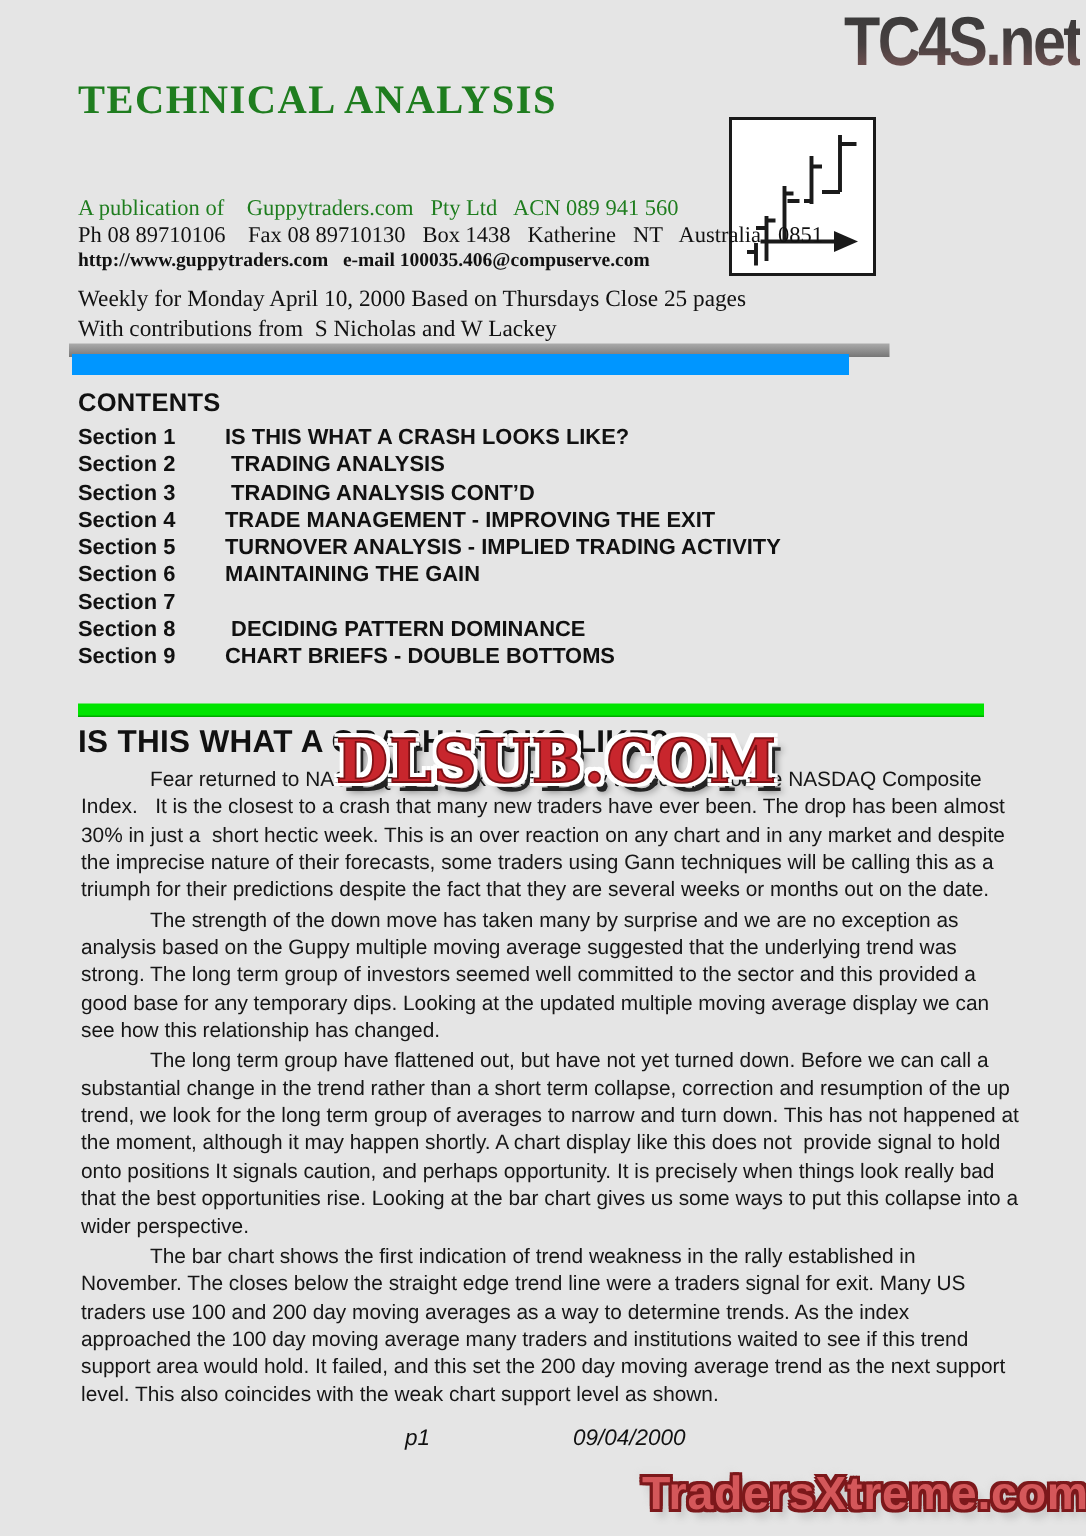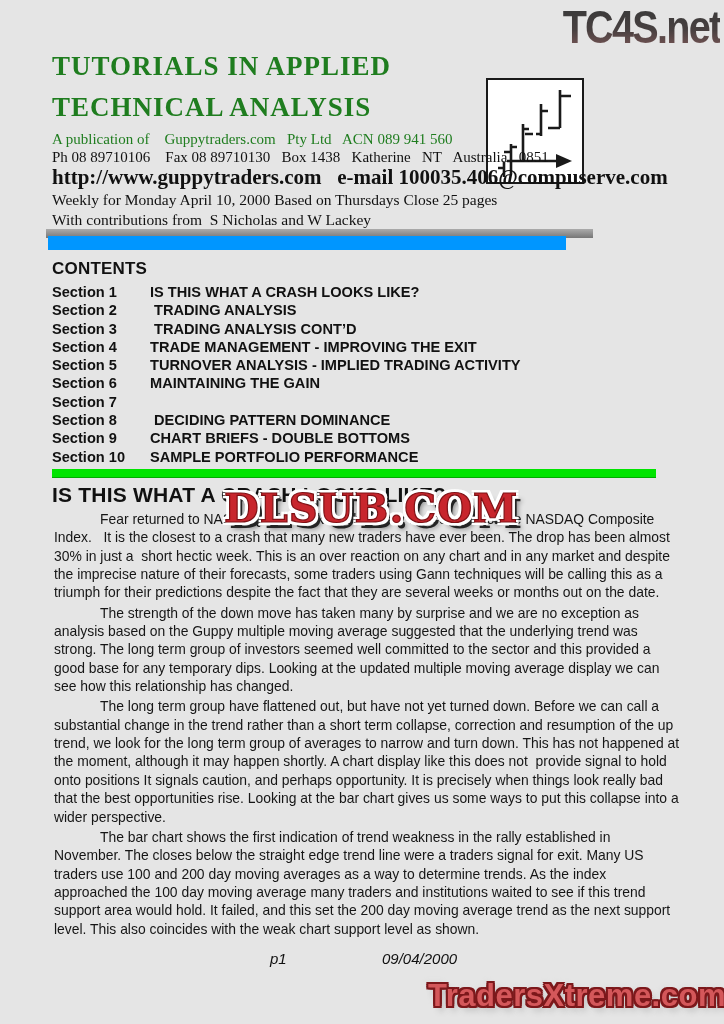--- a/index.html
+++ b/index.html
@@ -14,21 +14,21 @@
         -webkit-background-clip:text;background-clip:text;color:transparent;}
 
   
   .title{position:absolute;left:52px;top:46px;font-family:"Liberation Serif",serif;
          font-weight:bold;color:#1f7d1f;font-size:27px;line-height:41px;letter-spacing:1px;}
   .logo-box{position:absolute;left:486px;top:78px;width:94px;height:102px;
             border:2px solid #1a1a1a;background:#fff;}
   .mh-line{position:absolute;left:52px;font-family:"Liberation Serif",serif;font-size:15px;white-space:nowrap;text-align:right;}
   .pub-line{top:131px;color:#1f7d1f;}
   .contact-line{top:149px;color:#111;}
-  .web-line{top:165px;font-weight:bold;font-size:21px;}
+  .web-line{top:165px;font-weight:bold;font-size:13px;}
   .issue-line{top:191px;font-size:15.5px;}
   .contrib-line{top:211px;font-size:15.5px;}
 
   
   .bar-gray{position:absolute;left:46px;top:229px;width:547px;height:9px;
             background:linear-gradient(180deg,#ababab,#767676);}
   .bar-blue{position:absolute;left:48px;top:236px;width:518px;height:14px;background:#0096ff;}
 
   
   .contents{position:absolute;left:52px;top:259px;}
@@ -71,21 +71,20 @@
   svg .fl{fill:#1a1a1a;stroke:none;}
 </style>
 </head>
 <body>
 
 <div class="page">
 
   <div class="tc4s">TC4S.net</div>
 
   <div class="title">
-    <div>TUTORIALS IN APPLIED</div>
     <div>TECHNICAL ANALYSIS</div>
   </div>
 
   <div class="logo-box">
     <svg width="90" height="98" viewBox="0 0 90 98">
       <path class="ln" d="M72,10 V48 M72,16 H83 M60,48 H72"></path>
       <path class="ln" d="M53,24 V56 M53,31 H60"></path>
       <path class="ln" d="M37,54 H45 M48,54 H53"></path>
       <path class="ln" d="M35,44 V80 M35,49 H41"></path>
       <path class="ln" d="M23,64 V94 M16,72 H23 M23,67 H29"></path>
@@ -134,24 +133,20 @@
         <span class="c-sec">Section 7</span>
       </div>
     <div class="c-row">
         <span class="c-sec">Section 8</span>
         <span class="c-title">&nbsp;DECIDING PATTERN DOMINANCE</span>
       </div>
     <div class="c-row">
         <span class="c-sec">Section 9</span>
         <span class="c-title">CHART BRIEFS - DOUBLE BOTTOMS</span>
       </div>
-    <div class="c-row">
-        <span class="c-sec">Section 10</span>
-        <span class="c-title">SAMPLE PORTFOLIO PERFORMANCE</span>
-      </div>
   </div>
 
   <div class="green-bar"></div>
 
   <div class="article-heading">IS THIS WHAT A CRASH LOOKS LIKE?</div>
 
   <div class="body-text">
     <p>Fear returned to NASDAQ this week as shown by the collapse of the NASDAQ Composite Index.&nbsp;&nbsp; It is the closest to a crash that many new traders have ever been. The drop has been almost 30% in just a&nbsp; short hectic week. This is an over reaction on any chart and in any market and despite the imprecise nature of their forecasts, some traders using Gann techniques will be calling this as a triumph for their predictions despite the fact that they are several weeks or months out on the date.</p>
     <p>The strength of the down move has taken many by surprise and we are no exception as analysis based on the Guppy multiple moving average suggested that the underlying trend was strong. The long term group of investors seemed well committed to the sector and this provided a good base for any temporary dips. Looking at the updated multiple moving average display we can see how this relationship has changed.</p>
     <p>The long term group have flattened out, but have not yet turned down. Before we can call a substantial change in the trend rather than a short term collapse, correction and resumption of the up trend, we look for the long term group of averages to narrow and turn down. This has not happened at the moment, although it may happen shortly. A chart display like this does not&nbsp; provide signal to hold onto positions It signals caution, and perhaps opportunity. It is precisely when things look really bad that the best opportunities rise. Looking at the bar chart gives us some ways to put this collapse into a wider perspective.</p>

